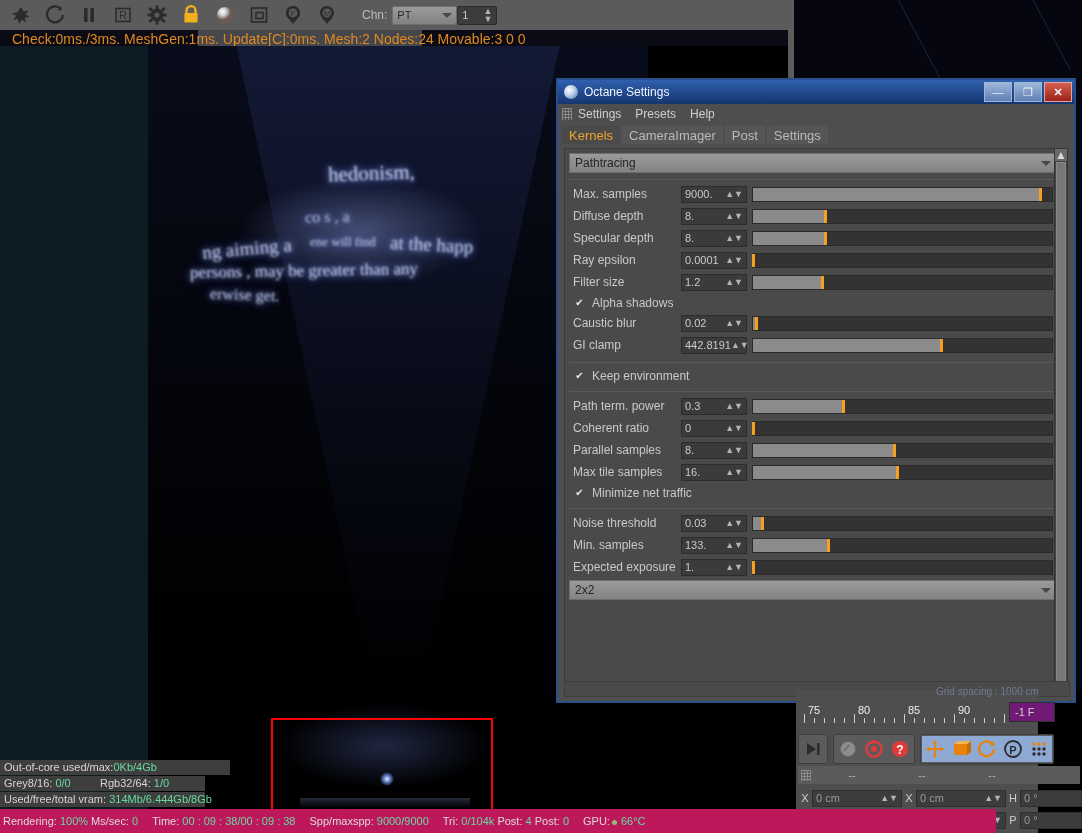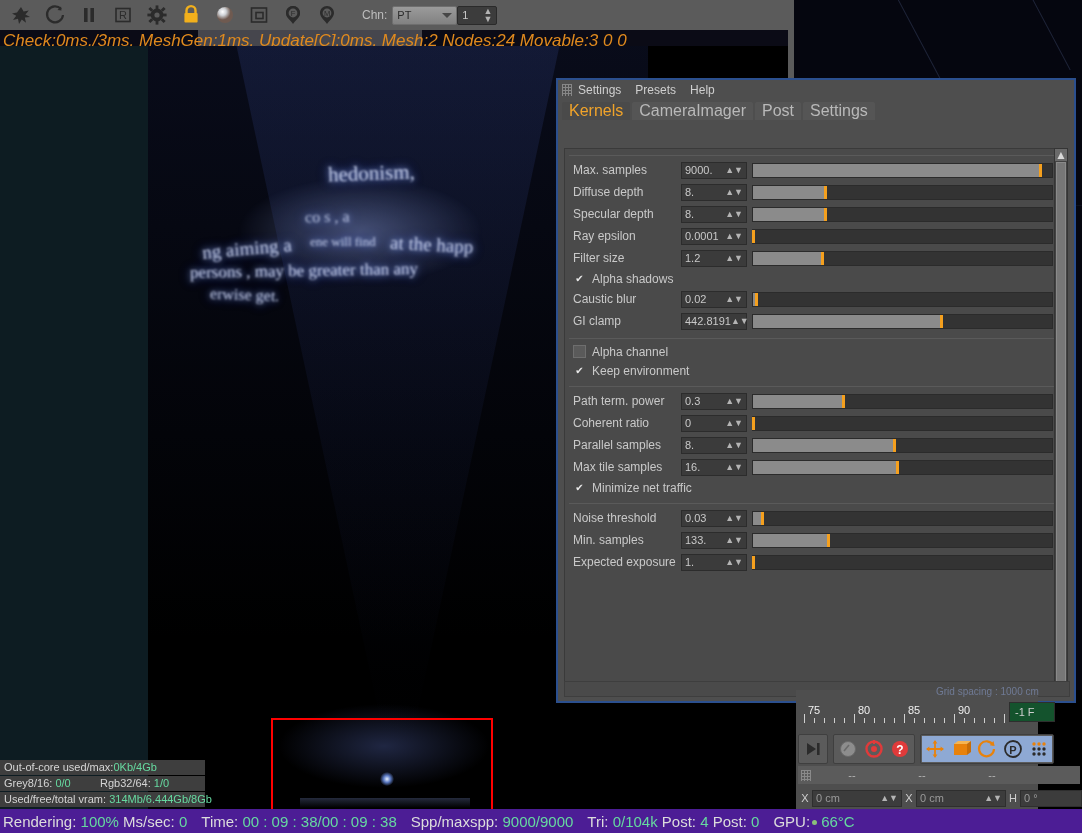--- a/index.html
+++ b/index.html
@@ -19,21 +19,21 @@
          background-image:linear-gradient(#9b9b9b,#818181);}
   #chncombo{width:65px;justify-content:space-between;}
   #chnnum{width:40px;background:#3c3c3c;border:1px solid #2a2a2a;color:#c9c9c9;
           justify-content:space-between;background-image:none;}
   .caret{width:0;height:0;border-left:5px solid transparent;border-right:5px solid transparent;
          border-top:5px solid #474747;}
   .spin{font-size:9px;line-height:8px;color:#b4b4b4;text-align:center;}
 
   
   #statstrip{position:absolute;left:0;top:30px;width:788px;height:16px;background:#0b0b16;}
-  #statstrip .txt{position:absolute;left:3px;top:1px;color:#e08a1e;font-size:17px;white-space:nowrap;font-style:italic;}
+  #statstrip .txt{position:absolute;left:12px;top:1px;color:#e08a1e;font-size:14px;white-space:nowrap;}
   #statstrip .hl{position:absolute;left:198px;top:0;width:224px;height:16px;background:#46464d;}
 
   
   #viewport{position:absolute;left:0;top:46px;width:648px;height:763px;background:#000;overflow:hidden;}
   #vpleft{position:absolute;left:0;top:0;width:148px;height:763px;background:#0d1c22;}
   #beam{position:absolute;left:148px;top:-30px;width:500px;height:800px;
         background:
           radial-gradient(ellipse 150px 60px at 236px 730px, rgba(90,110,190,.35), rgba(0,0,0,0) 70%),
           linear-gradient(to bottom, rgba(30,40,90,.30), rgba(6,8,20,0) 78%);}
   #cone2{position:absolute;left:148px;top:-40px;width:500px;height:790px;
@@ -53,46 +53,46 @@
   #selrect{position:absolute;left:271px;top:672px;width:222px;height:125px;
         border:2px solid #ff0000;box-sizing:border-box;}
 
   
   #vpright{position:absolute;left:648px;top:46px;width:140px;height:763px;background:#000;}
 
   
   .ovl{position:absolute;background:#3e3e3e;color:#d5d5d5;font-size:11px;
        padding:1px 4px;box-sizing:border-box;white-space:nowrap;}
   .g{color:#66d9a0;}
-  #ovl1{left:0;top:760px;width:205px;height:15px;}
+  #ovl1{left:0;top:760px;width:230px;height:15px;}
   #ovl2{left:0;top:776px;width:205px;height:15px;}
   #ovl3{left:0;top:792px;width:205px;height:15px;}
   #ovl2 .rg{position:absolute;left:100px;top:1px;}
 
   
-  #botbar{position:absolute;left:0;top:809px;width:1082px;height:24px;background:#4c1d95;
-          display:flex;align-items:center;font-size:15px;color:#dcdcdc;}
+  #botbar{position:absolute;left:0;top:809px;width:996px;height:24px;background:#be185d;
+          display:flex;align-items:center;font-size:11px;color:#dcdcdc;}
   #botbar .seg{margin-right:14px;white-space:nowrap;}
   #botbar .seg:first-child{margin-left:3px;}
   #gpudot{display:inline-block;width:5px;height:5px;border-radius:50%;background:#8ac07a;
           margin:0 4px 0 2px;vertical-align:middle;}
 
   
   #trview{position:absolute;left:788px;top:0;width:294px;height:690px;background:#05060f;overflow:hidden;}
   #trview .sc{position:absolute;background:rgba(120,140,200,.22);height:1px;transform-origin:left;}
   #trbar{position:absolute;left:788px;top:0;width:6px;height:690px;background:#5b5b5b;}
 
   
   #rpanel{position:absolute;left:796px;top:690px;width:242px;height:143px;background:#4e4e4e;}
   #gridspacing{position:absolute;left:140px;top:-4px;font-size:10px;color:#6f7a95;white-space:nowrap;}
   #ruler{position:absolute;left:8px;top:14px;width:202px;height:28px;}
   #ruler .tl{position:absolute;top:14px;width:1px;height:5px;background:#cfcfcf;}
   #ruler .tlbig{height:9px;top:10px;}
   #ruler .rn{position:absolute;top:0;font-size:11px;color:#efefef;transform:translateX(-50%);}
-  #curframe{position:absolute;left:213px;top:12px;width:46px;height:20px;background:#14532d;
+  #curframe{position:absolute;left:213px;top:12px;width:46px;height:20px;background:#701a75;
             border:1px solid #2e2e2e;color:#cfcfcf;font-size:11px;
             display:flex;align-items:center;padding-left:5px;box-sizing:border-box;}
   #rtools{position:absolute;left:2px;top:44px;height:30px;display:flex;align-items:center;}
   .rgrp{display:flex;align-items:center;height:28px;background:#5b5b5b;border:1px solid #3f3f3f;
         border-radius:2px;margin-right:5px;padding:0 1px;}
   .ricon{width:26px;height:26px;display:flex;align-items:center;justify-content:center;}
   .ricon.sel{background:#8ea9d4;}
   #rcoordhdr{position:absolute;left:2px;top:76px;width:282px;height:18px;background:#5b5b5b;
              display:flex;align-items:center;font-size:11px;color:#b5b5b5;}
   #rcoordhdr .dd{width:70px;text-align:center;}
@@ -117,21 +117,21 @@
   #wclose{background:linear-gradient(to bottom,#d6614f,#9c2317);border-color:#e2a79c;font-weight:bold;}
   #octmenu{height:20px;background:#4e4e4e;display:flex;align-items:center;padding-left:4px;
            font-size:12px;color:#cfcfcf;}
   #octmenu .mi{margin-right:14px;}
   #gripper{width:10px;height:12px;margin-right:6px;
      background-image:
        linear-gradient(#9a9a9a 1px,transparent 1px),
        linear-gradient(90deg,#9a9a9a 1px,transparent 1px);
      background-size:3px 3px;opacity:.75;}
   #octtabs{height:20px;display:flex;align-items:flex-end;padding-left:4px;background:#4e4e4e;}
-  .otab{height:18px;padding:0 7px;display:flex;align-items:center;font-size:16px;color:#b9b9b9;
+  .otab{height:18px;padding:0 7px;display:flex;align-items:center;font-size:13px;color:#b9b9b9;
         background:#555;margin-right:2px;border-top-left-radius:2px;border-top-right-radius:2px;}
   .otab.act{background:#4a4a4a;color:#f0a32a;}
   #octbody{position:absolute;left:6px;top:68px;width:498px;height:548px;background:#4a4a4a;
            border:1px solid #3a3a3a;box-sizing:border-box;overflow:hidden;}
   #kernsel{margin:4px 4px 0 4px;height:18px;background:#8f8f8f;border:1px solid #6d6d6d;
            display:flex;align-items:center;justify-content:space-between;padding:0 5px;
            color:#262626;font-size:12px;background-image:linear-gradient(#9a9a9a,#838383);}
   .grp{margin:6px 4px 0 4px;background:#4a4a4a;border-top:1px solid #5a5a5a;padding-top:3px;}
   .row{display:flex;align-items:center;height:22px;}
   .rlab{width:112px;color:#c9c9c9;font-size:12px;padding-left:4px;box-sizing:border-box;}
@@ -288,36 +288,49 @@
 </div>
 
 <div id="trview">
   <div class="sc" style="left:100px;top:-20px;width:120px;transform:rotate(62deg);"></div>
   <div class="sc" style="left:240px;top:-10px;width:90px;transform:rotate(62deg);"></div>
   <div class="sc" style="left:0px;top:205px;width:294px;opacity:.35;"></div>
 </div>
 <div id="trbar"></div>
 
 <div id="octane">
+  <div id="octtitle">
+    <div id="octlogo"></div>
+    <span>Octane Settings</span>
+    <div id="wbtns">
+      <div class="wbtn">—</div>
+      <div class="wbtn">❐</div>
+      <div class="wbtn" id="wclose">✕</div>
+    </div>
+  </div>
 
   <div id="octmenu">
     <div id="gripper"></div>
     <div class="mi">Settings</div>
     <div class="mi">Presets</div>
     <div class="mi">Help</div>
   </div>
 
   <div id="octtabs">
     <div class="otab act">Kernels</div>
     <div class="otab">CameraImager</div>
     <div class="otab">Post</div>
     <div class="otab">Settings</div>
   </div>
 
   <div id="octbody">
+    <div id="kernsel">
+      <span>Pathtracing</span>
+      <span class="caret"></span>
+    </div>
     <div id="rows-host">
         <div class="grp">
           <div class="row">
             <div class="rlab">Max. samples</div>
             <div class="num">
               <span>9000.</span>
               <span class="spin">▲▼</span>
             </div>
             <div class="sl">
               <div class="slfill" style="width: 96%;"></div>
@@ -390,24 +403,20 @@
               <span class="spin">▲▼</span>
             </div>
             <div class="sl">
               <div class="slfill" style="width: 63%;"></div>
               <div class="slmark" style="left: calc(63% - 1px);"></div>
             </div>
           </div>
         </div>
         <div class="grp">
           <div class="chk">
-            <div class="cbox"></div>
-            <div class="clab2">Alpha channel</div>
-          </div>
-          <div class="chk">
             <div class="cbox on">✔</div>
             <div class="clab2">Keep environment</div>
           </div>
         </div>
         <div class="grp">
           <div class="row">
             <div class="rlab">Path term. power</div>
             <div class="num">
               <span>0.3</span>
               <span class="spin">▲▼</span>
@@ -484,20 +493,24 @@
               <span>1.</span>
               <span class="spin">▲▼</span>
             </div>
             <div class="sl">
               <div class="slfill" style="width: 0%;"></div>
               <div class="slmark" style="left: calc(0% - 1px);"></div>
             </div>
           </div>
         </div>
       </div>
+    <div id="grpsel">
+      <span>2x2</span>
+      <span class="caret"></span>
+    </div>
   </div>
 
   <div id="octscroll">
     <div class="sarrow">▲</div>
     <div id="sthumb"></div>
     <div class="sarrow" style="position:absolute;bottom:0;left:0;right:0;">▼</div>
   </div>
   <div id="octfoot"></div>
 </div>
 

